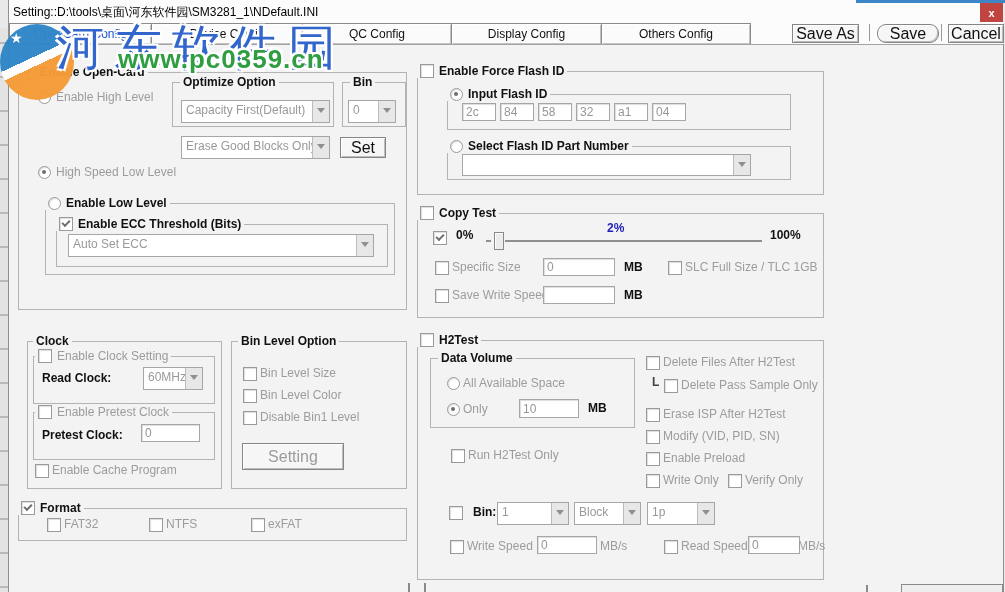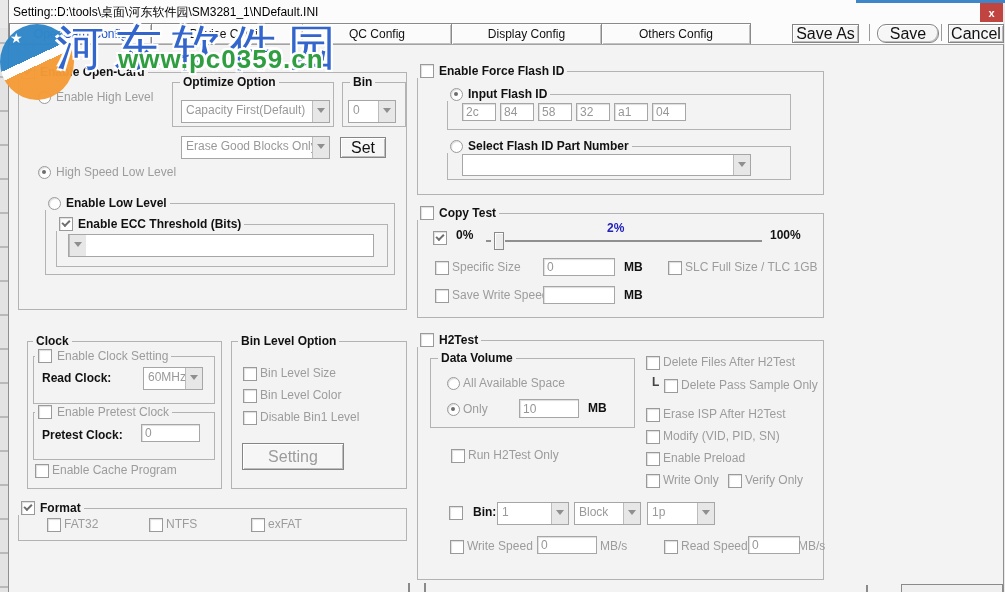--- a/index.html
+++ b/index.html
@@ -127,20 +127,21 @@
 <div class="gt" style="left:45px;top:196px;">
   <span class="rd" style="position:relative;"></span>
   <span>Enable Low Level</span>
 </div>
 <div class="grp" style="left:56px;top:224px;width:330px;height:41px;"></div>
 <div class="gt" style="left:56px;top:217px;">
   <span class="cb c" style="position:relative;"></span>
   <span>Enable ECC Threshold (Bits)</span>
 </div>
 <div class="dd" style="left:68px;top:234px;width:304px;height:21px;">
+  <span class="v">Auto Set ECC</span>
   <span class="a"></span>
 </div>
 
 <div class="grp" style="left:417px;top:71px;width:405px;height:122px;"></div>
 <div class="gt" style="left:417px;top:64px;">
   <span class="cb" style="position:relative;"></span>
   <span>Enable Force Flash ID</span>
 </div>
 <div class="grp" style="left:447px;top:94px;width:342px;height:34px;"></div>
 <div class="gt" style="left:447px;top:87px;">

